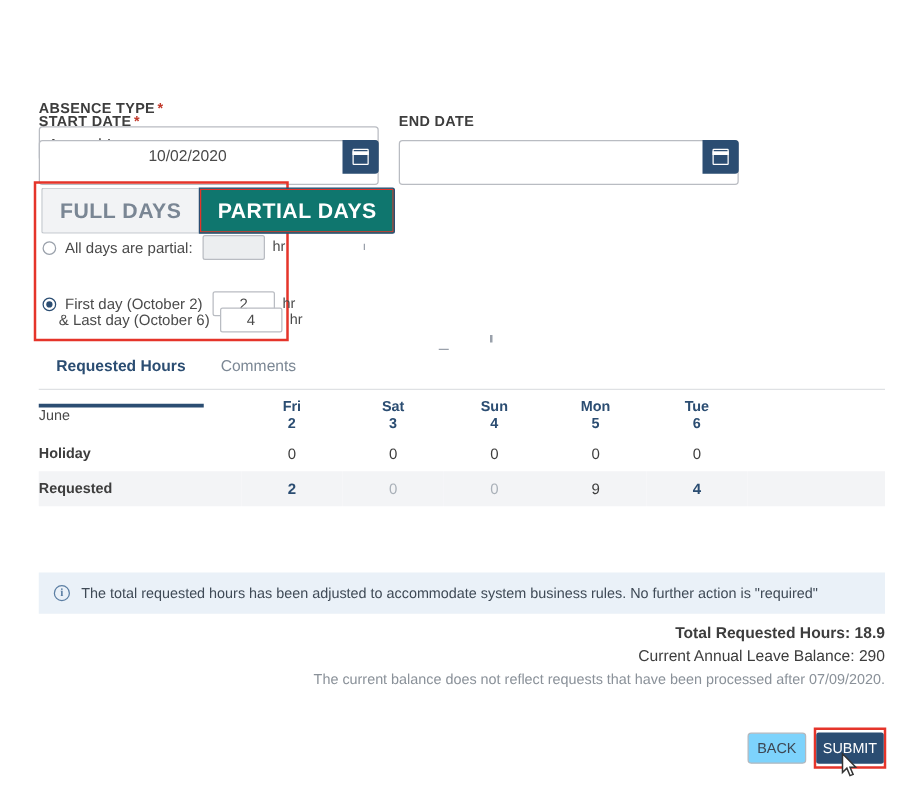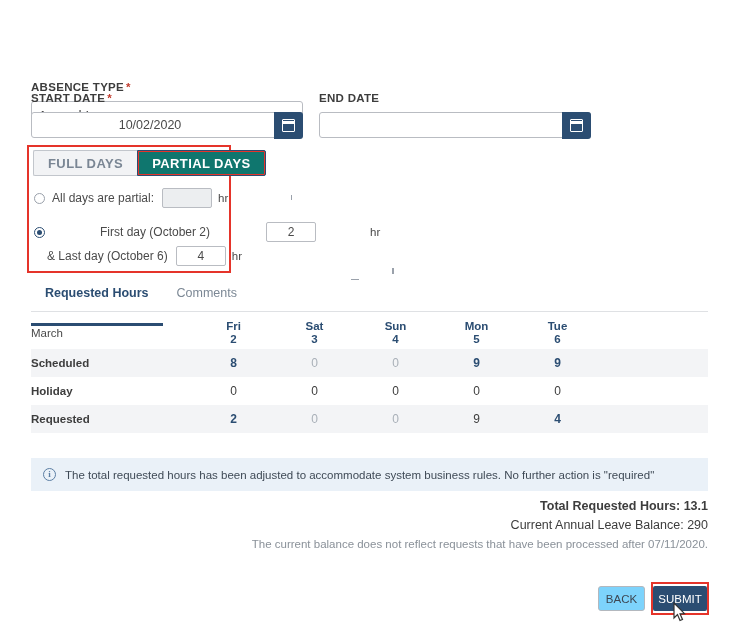--- a/index.html
+++ b/index.html
@@ -45,21 +45,21 @@
     position: absolute; right: 8px; top: 9px;
     width: 10px; height: 10px;
   }
 
   
   .start-block { position: absolute; left: 31px; top: 92px; width: 272px; }
   .end-block   { position: absolute; left: 319px; top: 92px; width: 272px; }
   .date-wrap {
     position: relative;
     margin-top: 8px;
-    height: 26px;
+    height: 36px;
     border: 1px solid #b9bcc2;
     border-radius: 3px;
     background: #ffffff;
   }
   .date-value {
     position: absolute; left: 0; right: 34px; top: 5px;
     text-align: center;
     font-size: 12.5px; color: #4a4a4a;
   }
   .cal-btn {
@@ -86,23 +86,23 @@
     position: absolute;
     left: 27px; top: 145px;
     width: 204px; height: 128px;
     border: 2px solid #e5342a;
     background: transparent;
   }
 
   
   .daytoggle { position: absolute; left: 33px; top: 150px; display: flex; }
   .toggle-btn {
-    height: 26px;
+    height: 37px;
     padding: 0 14px;
-    font-size: 13px;
+    font-size: 17px;
     font-weight: bold;
     letter-spacing: 0.4px;
     display: flex; align-items: center; justify-content: center;
     border: 1px solid #c2c6cc;
   }
   .toggle-full {
     background: #f2f3f5;
     color: #7a8694;
     border-right: none;
     border-radius: 2px 0 0 2px;
@@ -111,21 +111,21 @@
     background: #0f766e;
     color: #ffffff;
     border-color: #2b4d72;
     border-radius: 0 2px 2px 0;
     box-shadow: 0 0 0 1px #e5342a inset;
   }
 
   
   .radio-row { position: absolute; display: flex; align-items: center; font-size: 12px; color: #4a4a4a; }
   .r1 { left: 34px; top: 188px; }
-  .r2 { left: 34px; top: 222px; gap: 48px; }
+  .r2 { left: 34px; top: 233px; }
   .r3 { left: 47px; top: 246px; }
   .radio {
     width: 11px; height: 11px;
     border: 1px solid #9aa1ab;
     border-radius: 50%;
     background: #fff;
     margin-right: 7px;
     position: relative;
     flex: none;
   }
@@ -342,21 +342,21 @@
   <div class="artifact" style="left:392px; top:268px; width:2px; height:6px;"></div>
 
   <div class="tabs">
     <div class="tab active">Requested Hours</div>
     <div class="tab">Comments</div>
   </div>
 
   <table class="tbl">
     <tbody>
         <tr class="hdr-row">
-      <td class="hdr-month">March</td>
+      <td class="hdr-month">June</td>
       <td class="hdr-day colw">
         <div>Fri</div>
         <div>2</div>
       </td>
       <td class="hdr-day colw">
         <div>Sat</div>
         <div>3</div>
       </td>
       <td class="hdr-day colw">
         <div>Sun</div>
@@ -366,29 +366,20 @@
         <div>Mon</div>
         <div>5</div>
       </td>
       <td class="hdr-day colw">
         <div>Tue</div>
         <div>6</div>
       </td>
       <td style="width:110px"></td>
     </tr>
 
-    <tr class="body-row shaded">
-      <td class="row-label">Scheduled</td>
-      <td class="cell dark colw">8</td>
-      <td class="cell grey colw">0</td>
-      <td class="cell grey colw">0</td>
-      <td class="cell dark colw">9</td>
-      <td class="cell dark colw">9</td>
-      <td></td>
-    </tr>
 
     <tr class="body-row">
       <td class="row-label">Holiday</td>
       <td class="cell plain colw">0</td>
       <td class="cell plain colw">0</td>
       <td class="cell plain colw">0</td>
       <td class="cell plain colw">0</td>
       <td class="cell plain colw">0</td>
       <td></td>
     </tr>
@@ -406,27 +397,27 @@
     </table>
 
   <div class="banner">
     <span class="info-icon">i</span>
     <span class="banner-text">The total requested hours has been adjusted to accommodate system business rules. No further action is "required"</span>
   </div>
 
   <div class="totals">
     <div class="total-line">
       <b>Total Requested Hours:</b>
-      <b>13.1</b>
+      <b>18.9</b>
     </div>
     <div class="total-line">
       <span>Current Annual Leave Balance:</span>
       <span>290</span>
     </div>
-    <div class="total-note">The current balance does not reflect requests that have been processed after 07/11/2020.</div>
+    <div class="total-note">The current balance does not reflect requests that have been processed after 07/09/2020.</div>
   </div>
 
   <div class="btn-back">BACK</div>
   <div class="submit-wrap">
     <div class="btn-submit">SUBMIT</div>
   </div>
 
   <svg class="cursor" viewBox="0 0 20 24">
     <path d="M5 2 L5 17 L8.5 13.5 L11 19.5 L13.5 18.5 L11 12.8 L15.5 12.6 Z" fill="#ffffff" stroke="#333333" stroke-width="1.2"></path>
   </svg>

